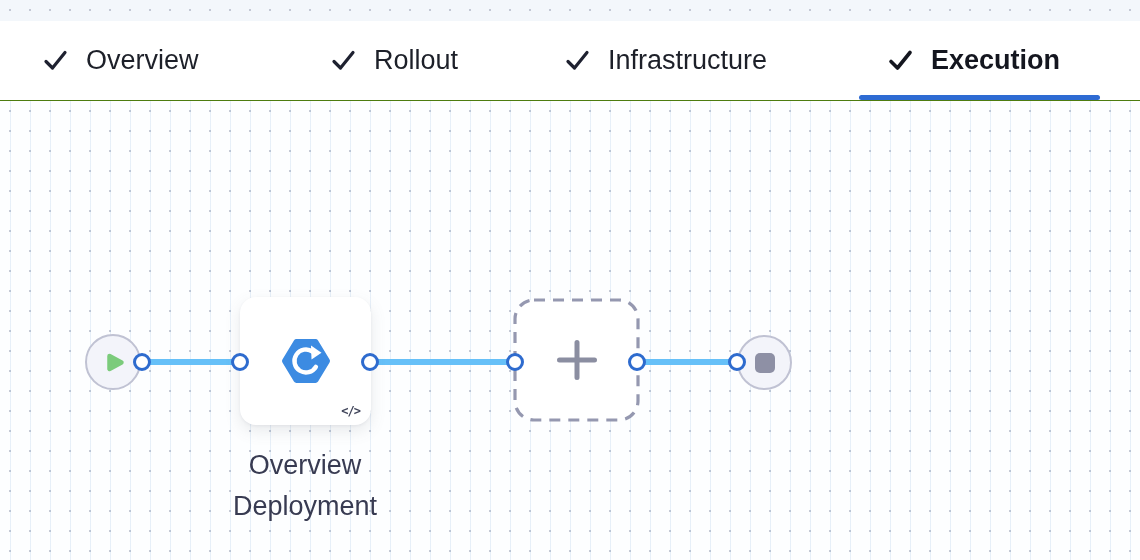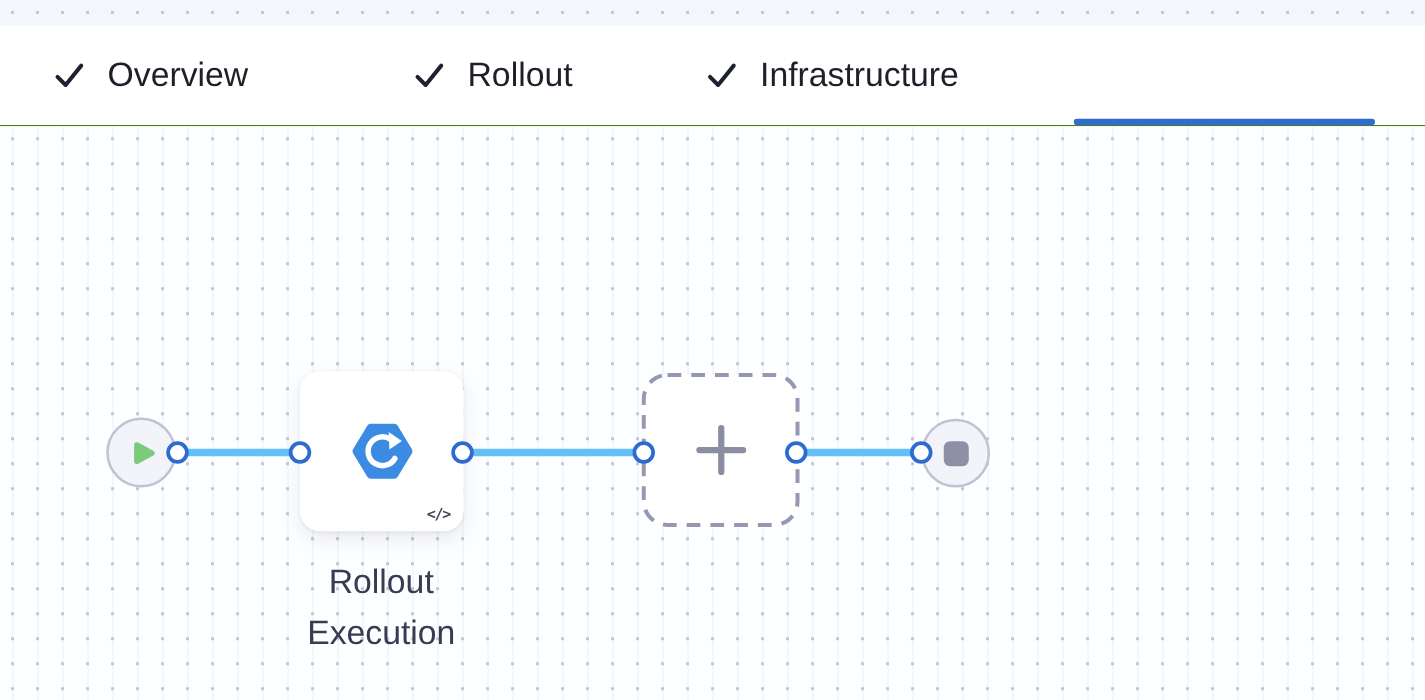--- a/index.html
+++ b/index.html
@@ -122,20 +122,28 @@
       <span>Rollout</span>
     </div>
     <div class="tab" style="left:564px">
       <span>
         <svg width="27" height="27" viewBox="0 0 27 27">
             <path d="M4 14.5 L10.5 21 L23 5.5" fill="none" stroke="#1e2130" stroke-width="3.2" stroke-linecap="round" stroke-linejoin="round"></path>
           </svg>
       </span>
       <span>Infrastructure</span>
     </div>
+    <div class="tab active" style="left:887px">
+      <span>
+        <svg width="27" height="27" viewBox="0 0 27 27">
+            <path d="M4 14.5 L10.5 21 L23 5.5" fill="none" stroke="#14161f" stroke-width="3.6" stroke-linecap="round" stroke-linejoin="round"></path>
+          </svg>
+      </span>
+      <span>Execution</span>
+    </div>
     <div class="tab-underline"></div>
   </nav>
 
   <div class="canvas">
 
     <div class="connector line1"></div>
     <div class="connector line2"></div>
     <div class="connector line3"></div>
 
     <div class="round-node start-node">
@@ -174,16 +182,16 @@
       <span class="end-square"></span>
     </div>
 
     <div class="cpoint" style="left:133px"></div>
     <div class="cpoint" style="left:231px"></div>
     <div class="cpoint" style="left:361px"></div>
     <div class="cpoint" style="left:506px"></div>
     <div class="cpoint" style="left:628px"></div>
     <div class="cpoint" style="left:728px"></div>
 
-    <div class="node-label label-rollout">Rollout Execution</div>
+    <div class="node-label label-rollout">Overview Deployment</div>
 
   </div>
 </div>
 
 </body></html>

